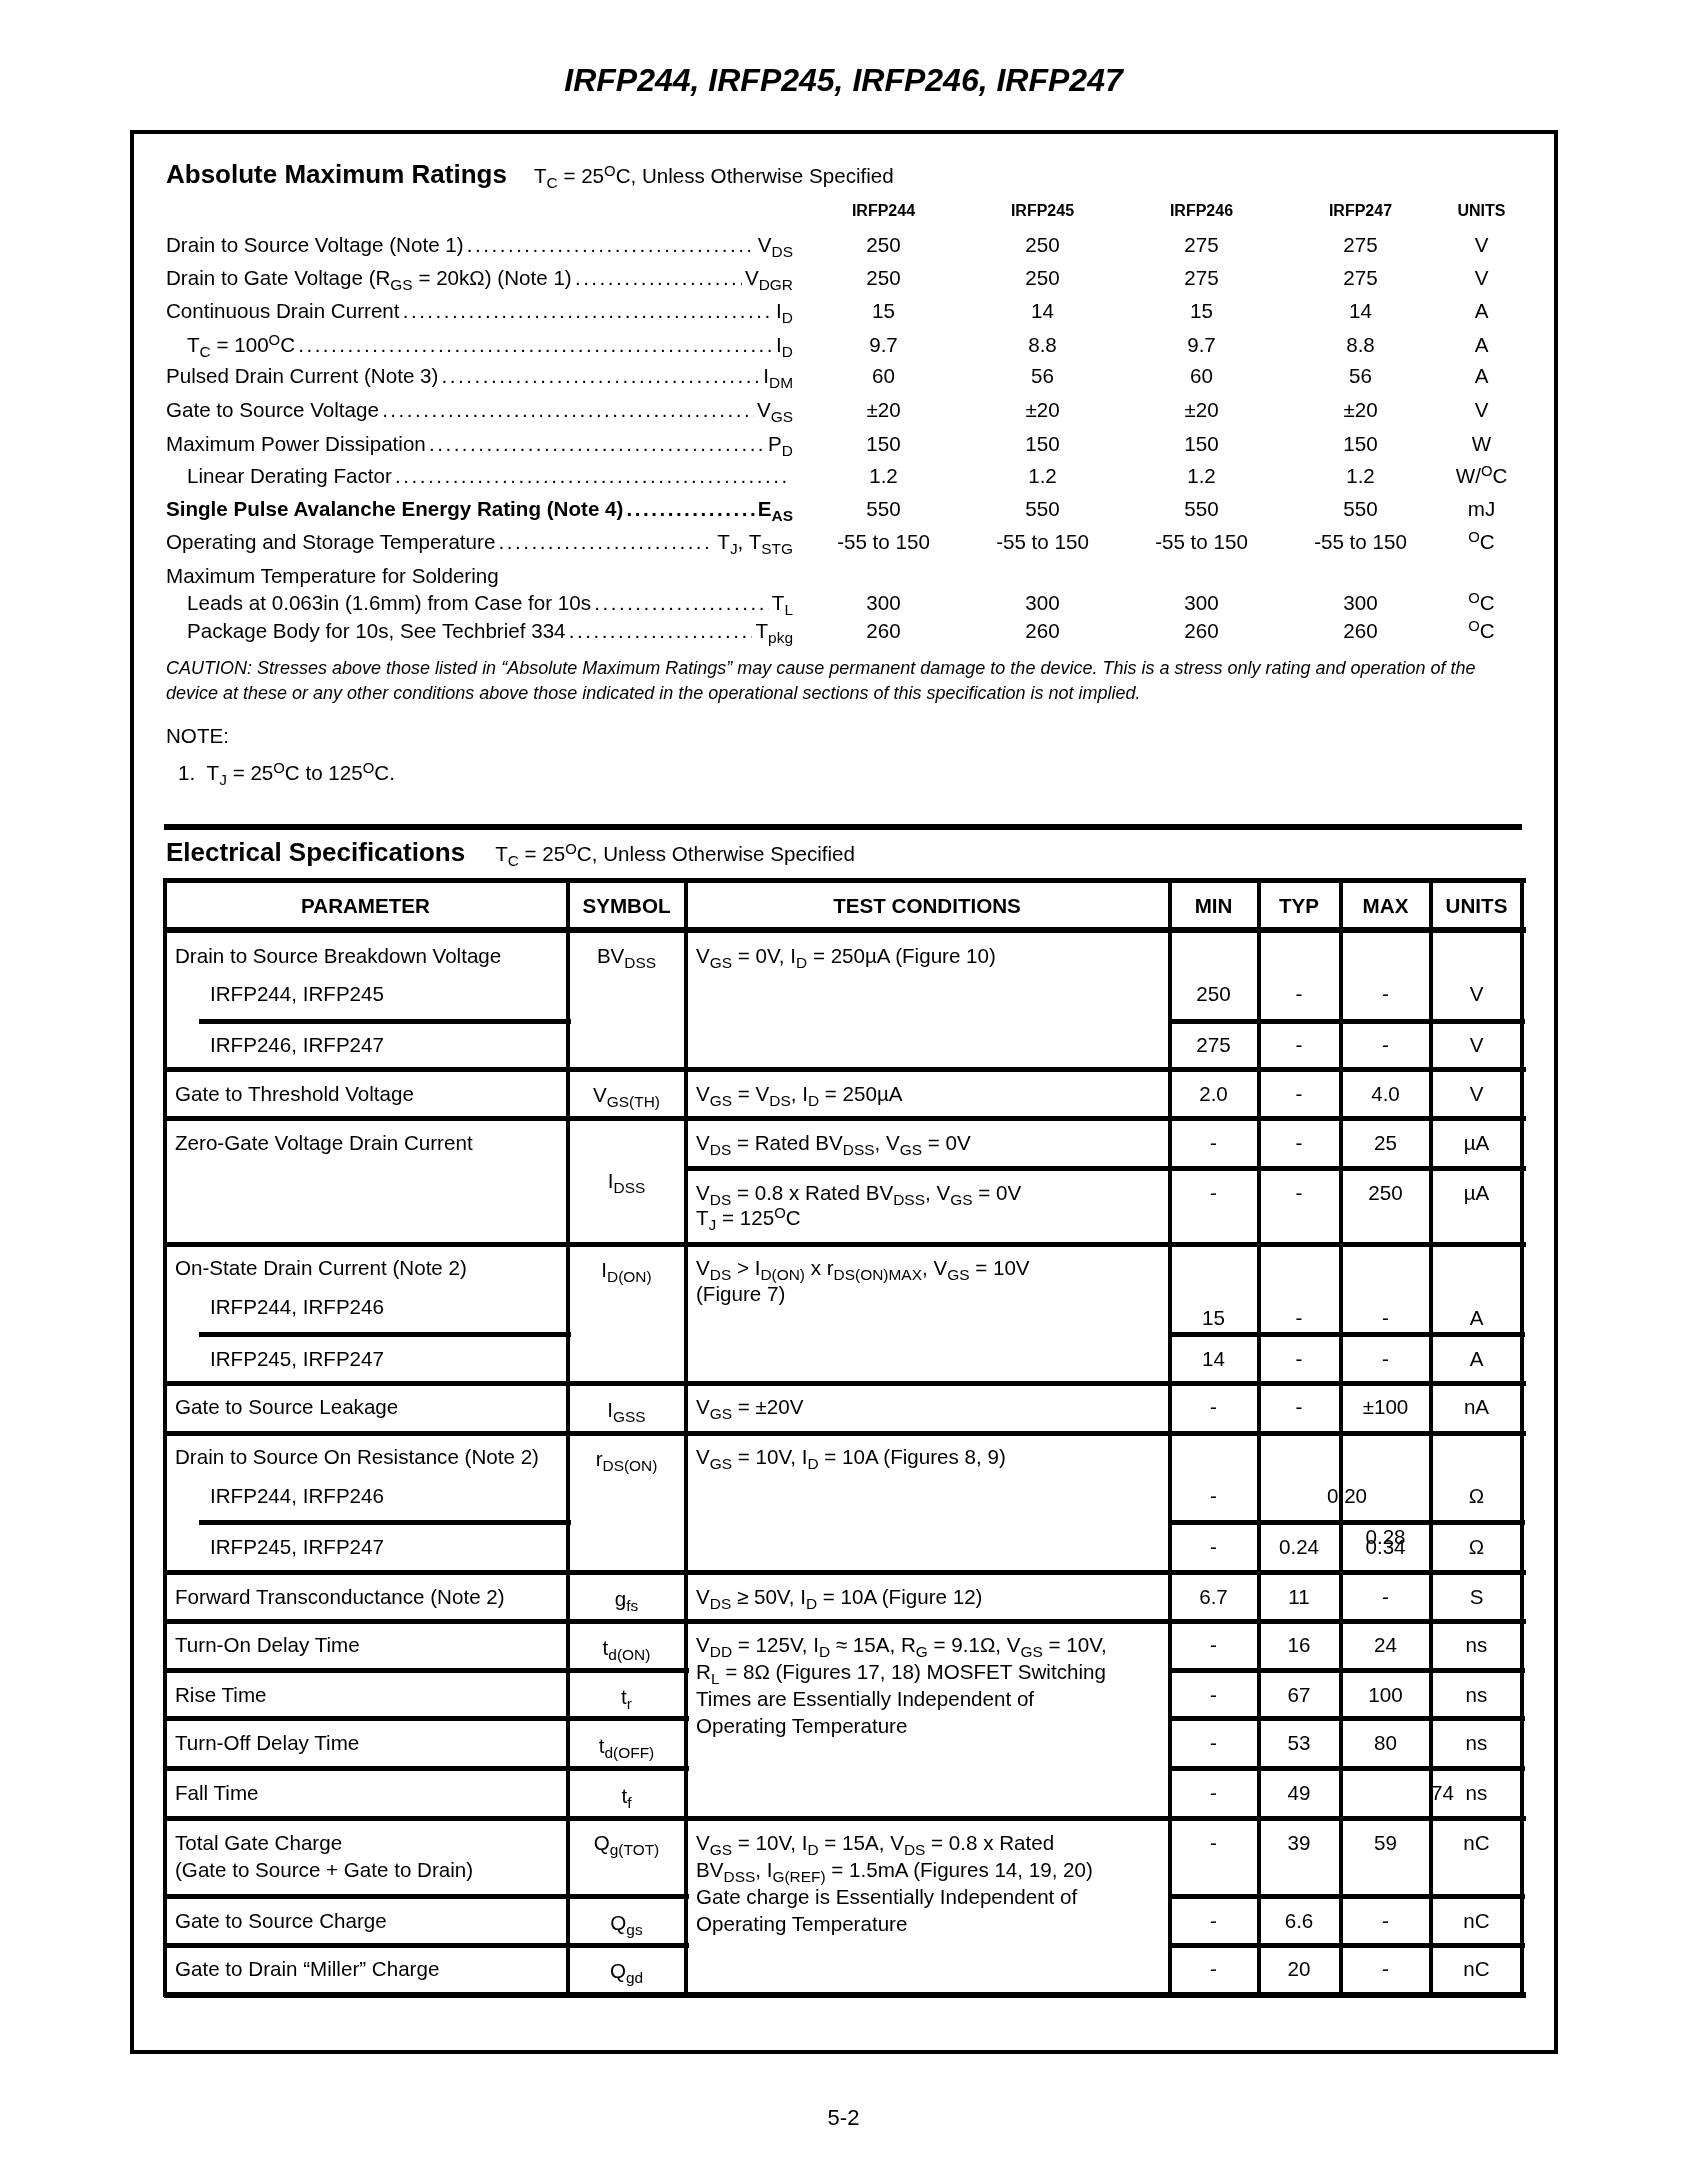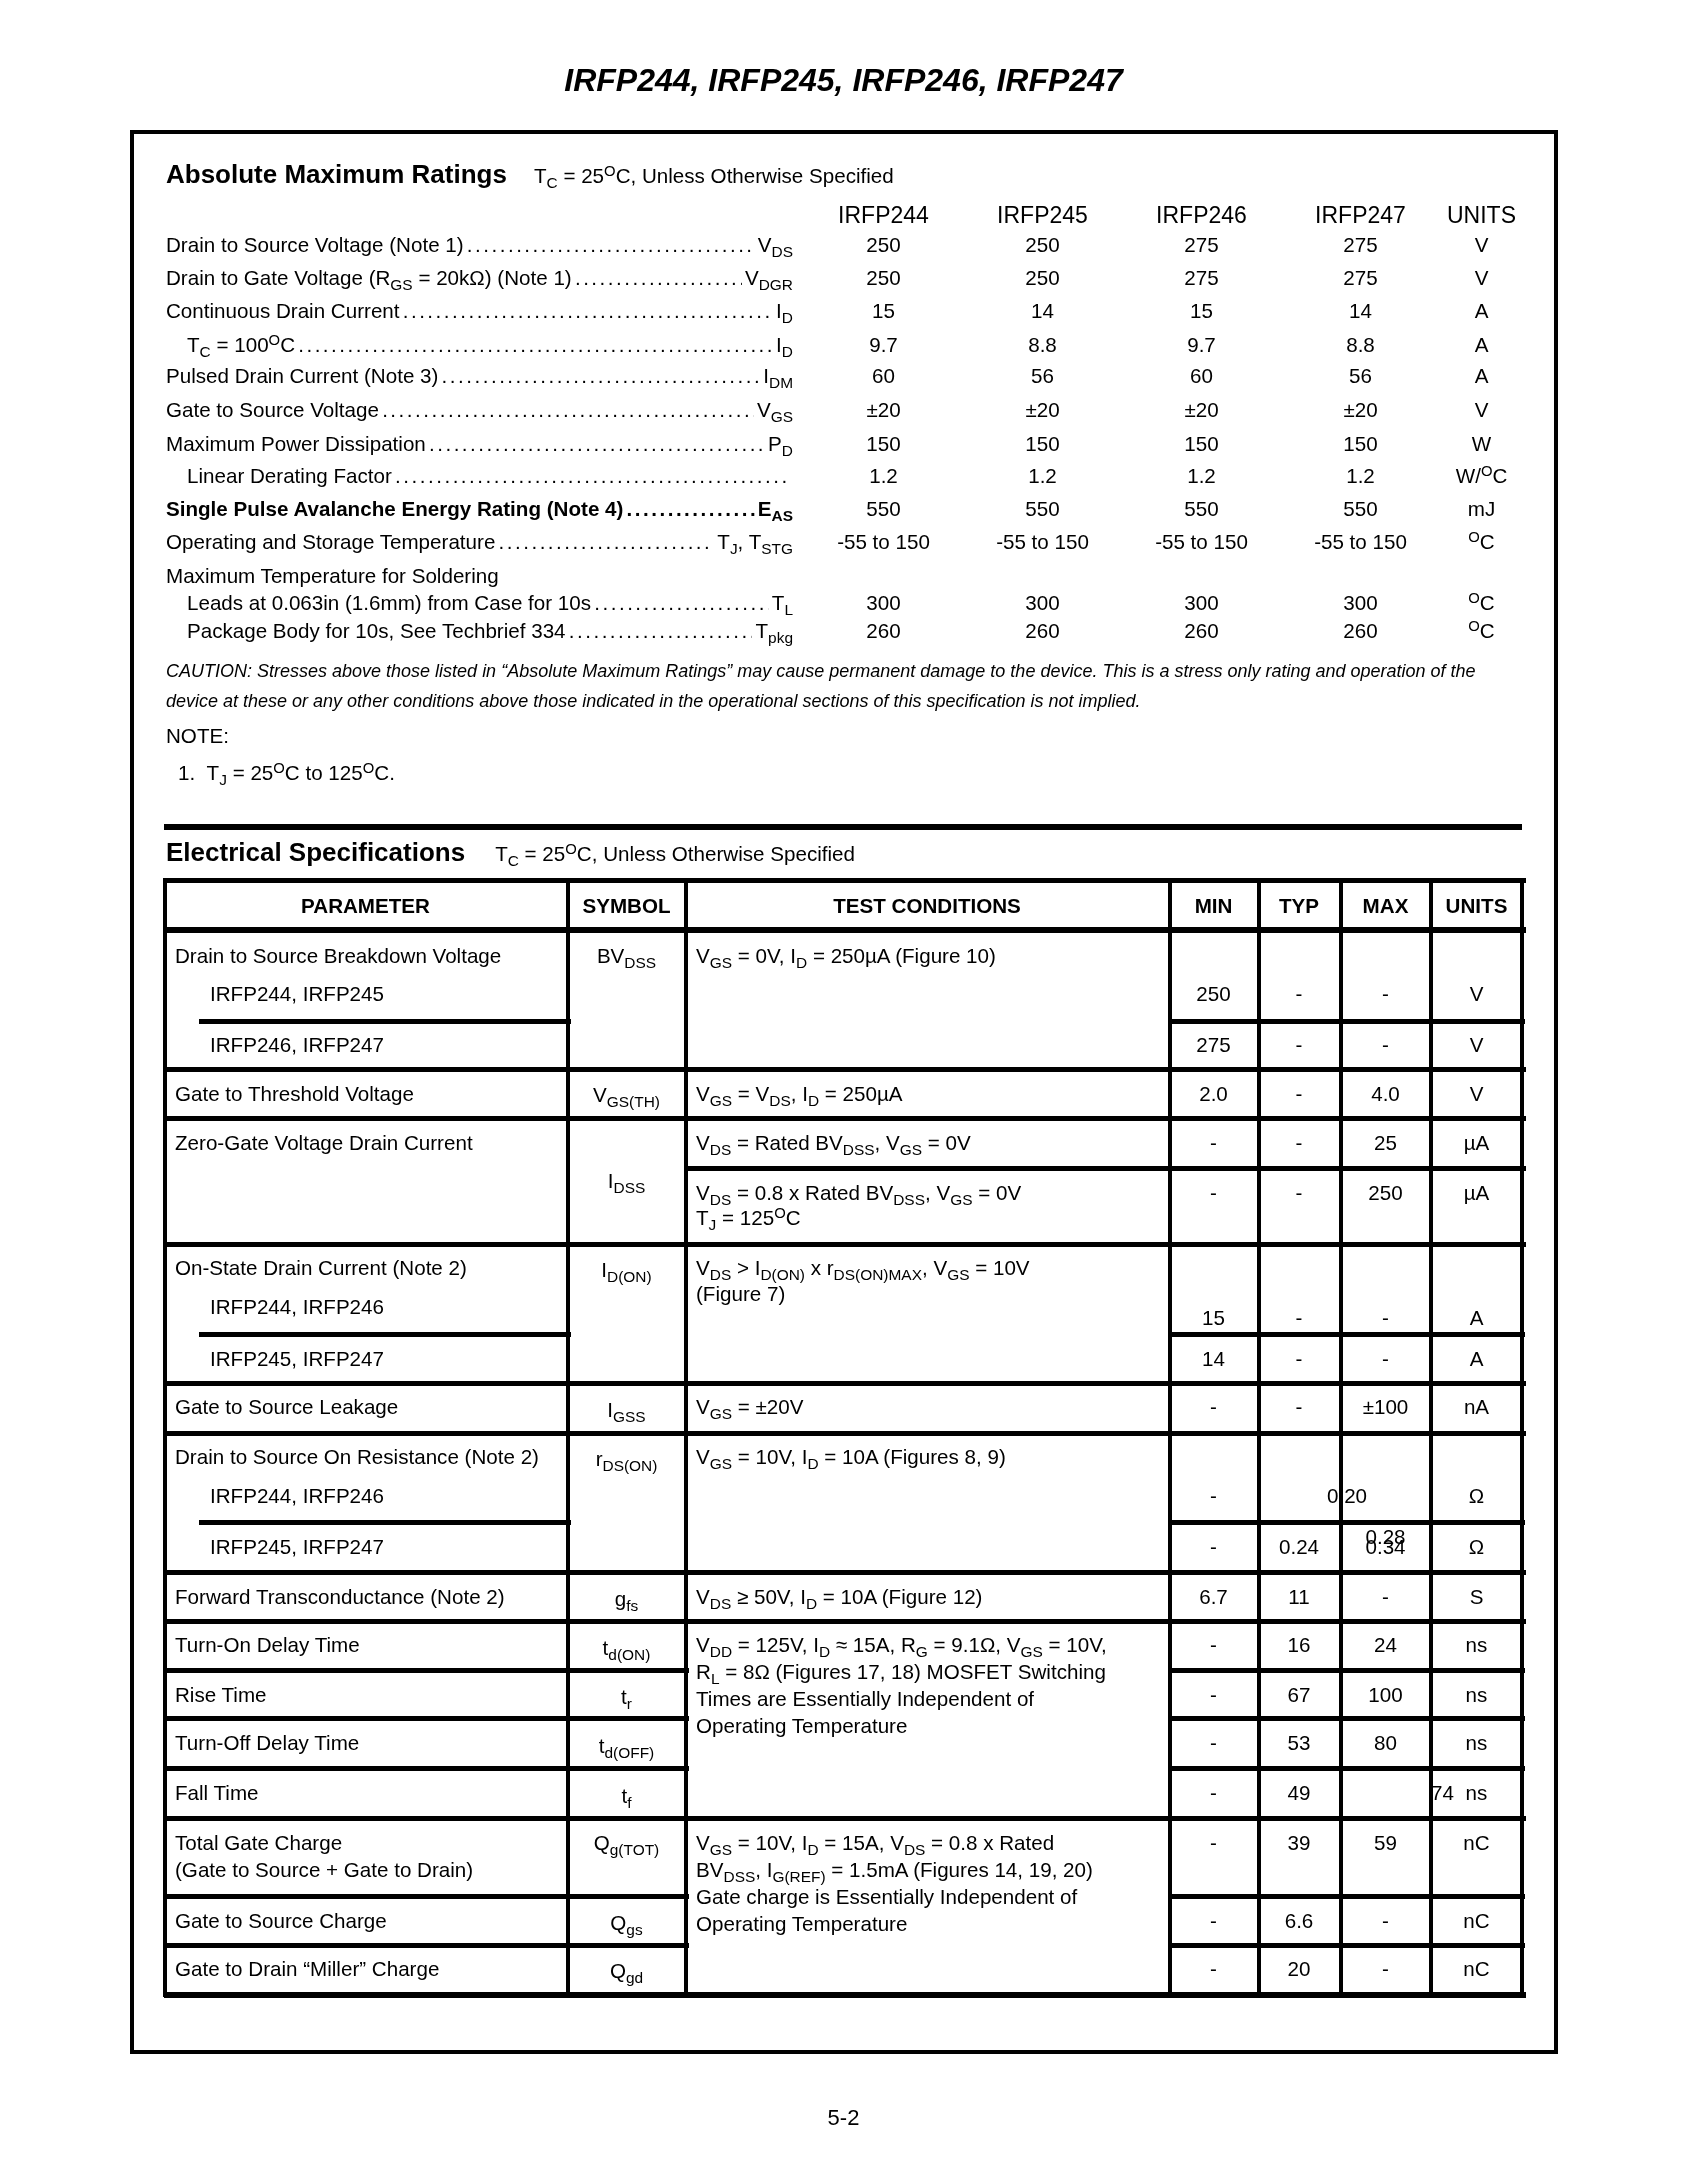--- a/index.html
+++ b/index.html
@@ -4,27 +4,27 @@
 <style>
   html, body { margin:0; padding:0; background:#ffffff; }
   body { width:1687px; height:2183px; position:relative; font-family:"Liberation Sans", sans-serif; color:#000; overflow:hidden; }
   .abs { position:absolute; }
   .doc-title { left:0; width:1687px; top:62px; text-align:center; font-size:32px; font-weight:bold; font-style:italic; }
   .frame { left:130px; top:130px; width:1420px; height:1916px; border:4.8px solid #000; box-sizing:content-box; }
   .sec-title { font-size:26px; font-weight:bold; white-space:nowrap; }
   .sec-cond { font-size:20.6px; white-space:nowrap; }
   sub, .sub { font-size:0.75em; vertical-align:-0.3em; line-height:0; }
   sup, .sup { font-size:0.72em; vertical-align:0.45em; line-height:0; }
-  .r-head { font-size:23px; font-weight:normal; text-align:center; width:159px; white-space:nowrap; }
+  .r-head { font-size:16px; font-weight:bold; text-align:center; width:159px; white-space:nowrap; }
   .r-label { left:166px; width:627px; font-size:20.6px; white-space:nowrap; display:flex; align-items:baseline; }
   .r-label .lbl { flex:0 0 auto; }
   .r-label .dots { flex:1 1 auto; overflow:hidden; white-space:nowrap; letter-spacing:2.5px; margin:0 3.2px; }
   .r-label .sym { flex:0 0 auto; }
   .r-val { font-size:20.6px; text-align:center; width:159px; white-space:nowrap; }
-  .caution { left:166px; width:1366px; font-size:18px; font-style:italic; line-height:30px; }
+  .caution { left:166px; width:1366px; font-size:18px; font-style:italic; line-height:25px; }
   .note { left:166px; font-size:20.6px; white-space:nowrap; }
   .divider { left:164px; width:1358px; height:5.6px; background:#000; top:824px; }
   .hline { position:absolute; height:4.8px; background:#000; }
   .vline { position:absolute; width:4px; background:#000; }
   .cell { position:absolute; font-size:20.6px; white-space:nowrap; line-height:27px; }
   .th { font-weight:bold; text-align:center; }
   .ctr { text-align:center; }
   .page-num { left:0; width:1687px; text-align:center; top:2105px; font-size:22px; }
 </style>
 </head>

